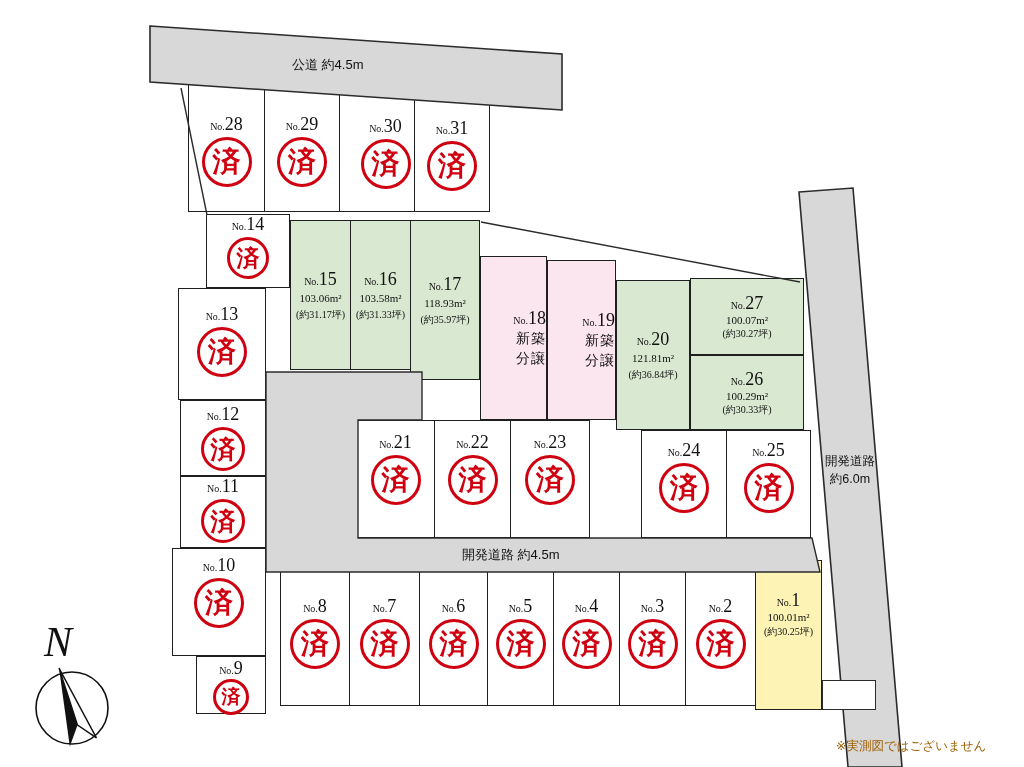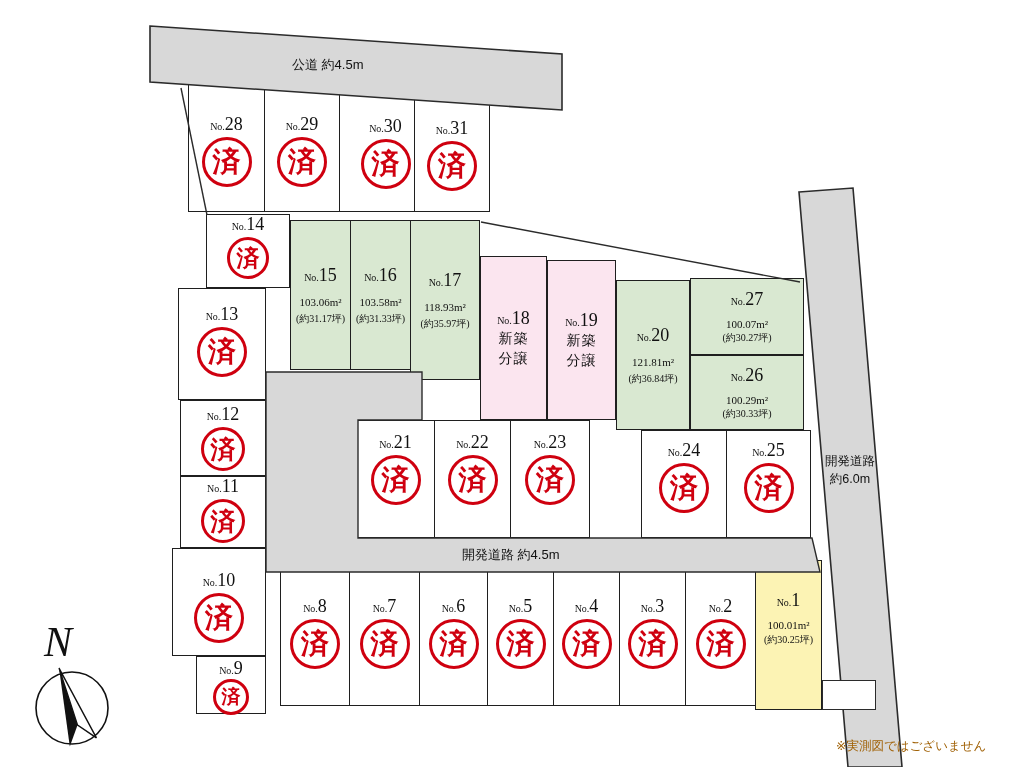--- a/index.html
+++ b/index.html
@@ -9,26 +9,26 @@
   }
   .layer{position:absolute;left:0;top:0;width:1024px;height:767px;}
   svg.layer{pointer-events:none;}
   
   .lot{
     position:absolute;box-sizing:border-box;background:#fff;
     border:1px solid #1f1f1f;display:flex;flex-direction:column;
     align-items:center;gap:4px;z-index:1;
   }
   .lot.green{background:#d9e8d1;justify-content:center;}
-  .lot.pink{background:#fbe5ef;justify-content:center;}
+  .lot.pink{background:#fbe5ef;justify-content:center;align-items:flex-end;}
   .lot.yellow{background:#fcf3b4;text-align:center;}
   .lot-no{line-height:1;white-space:nowrap;font-family:"Liberation Serif","DejaVu Serif",serif;}
   .lot-no .pfx{font-size:10px;}
   .lot-no .num{font-size:18px;}
-  .area{font-size:11px;line-height:1.15;font-family:"Liberation Serif","DejaVu Serif",serif;margin-top:8px;}
+  .area{font-size:11px;line-height:1.15;font-family:"Liberation Serif","DejaVu Serif",serif;}
   .tsubo{font-size:10px;line-height:1.1;font-family:"Liberation Serif","DejaVu Serif",serif;}
   .tag{font-size:14px;line-height:1.15;font-family:"Liberation Serif","DejaVu Serif",serif;letter-spacing:1px;}
   
   .seal{
     border-radius:50%;color:#cf000f;border:3px solid #cf000f;
     display:flex;align-items:center;justify-content:center;flex:none;
     font-family:"Liberation Serif","DejaVu Serif",serif;font-weight:700;
   }
   .seal.lg{width:44px;height:44px;font-size:28px;}
   .seal.md{width:38px;height:38px;font-size:25px;}
@@ -87,21 +87,21 @@
     <div class="seal md">
         <span>済</span>
       </div>
   </div>
   <div class="lot" style="left:180px;top:476px;width:86px;height:72px;">
     <div class="lot-no"><span class="pfx">No.</span><span class="num">11</span></div>
     <div class="seal md">
         <span>済</span>
       </div>
   </div>
-  <div class="lot" style="left:172px;top:548px;width:94px;height:108px;padding-top:22px">
+  <div class="lot" style="left:172px;top:548px;width:94px;height:108px;padding-top:7px">
     <div class="lot-no"><span class="pfx">No.</span><span class="num">10</span></div>
     <div class="seal lg">
         <span>済</span>
       </div>
   </div>
   <div class="lot" style="left:196px;top:656px;width:70px;height:58px;padding-top:2px;gap:2px">
     <div class="lot-no"><span class="pfx">No.</span><span class="num">9</span></div>
     <div class="seal xs">
         <span>済</span>
       </div>

